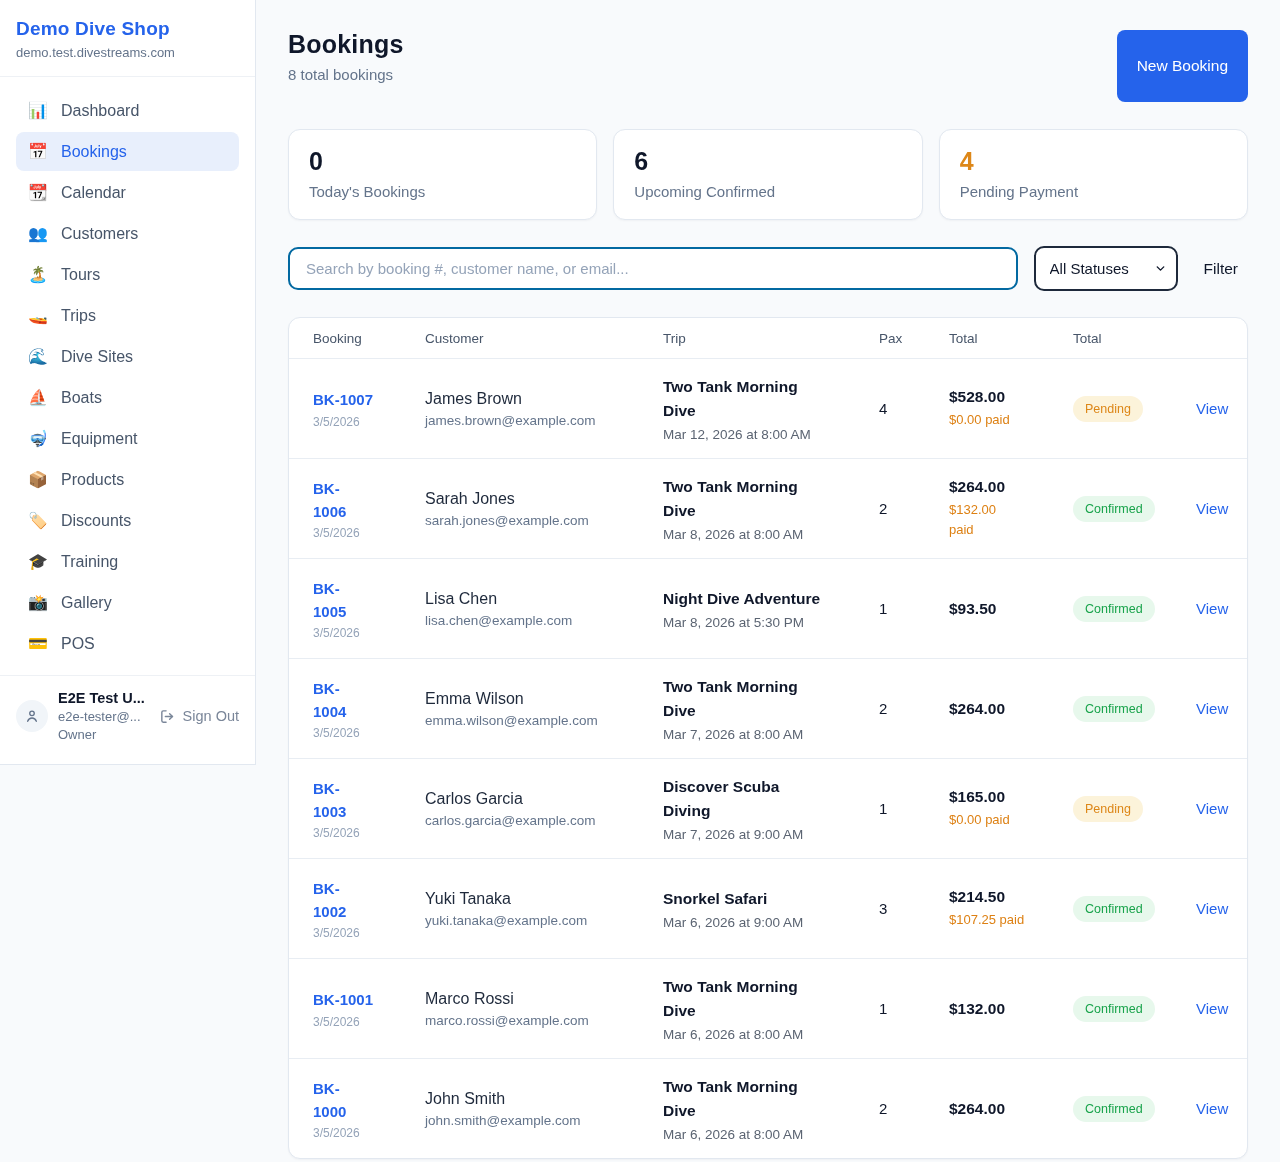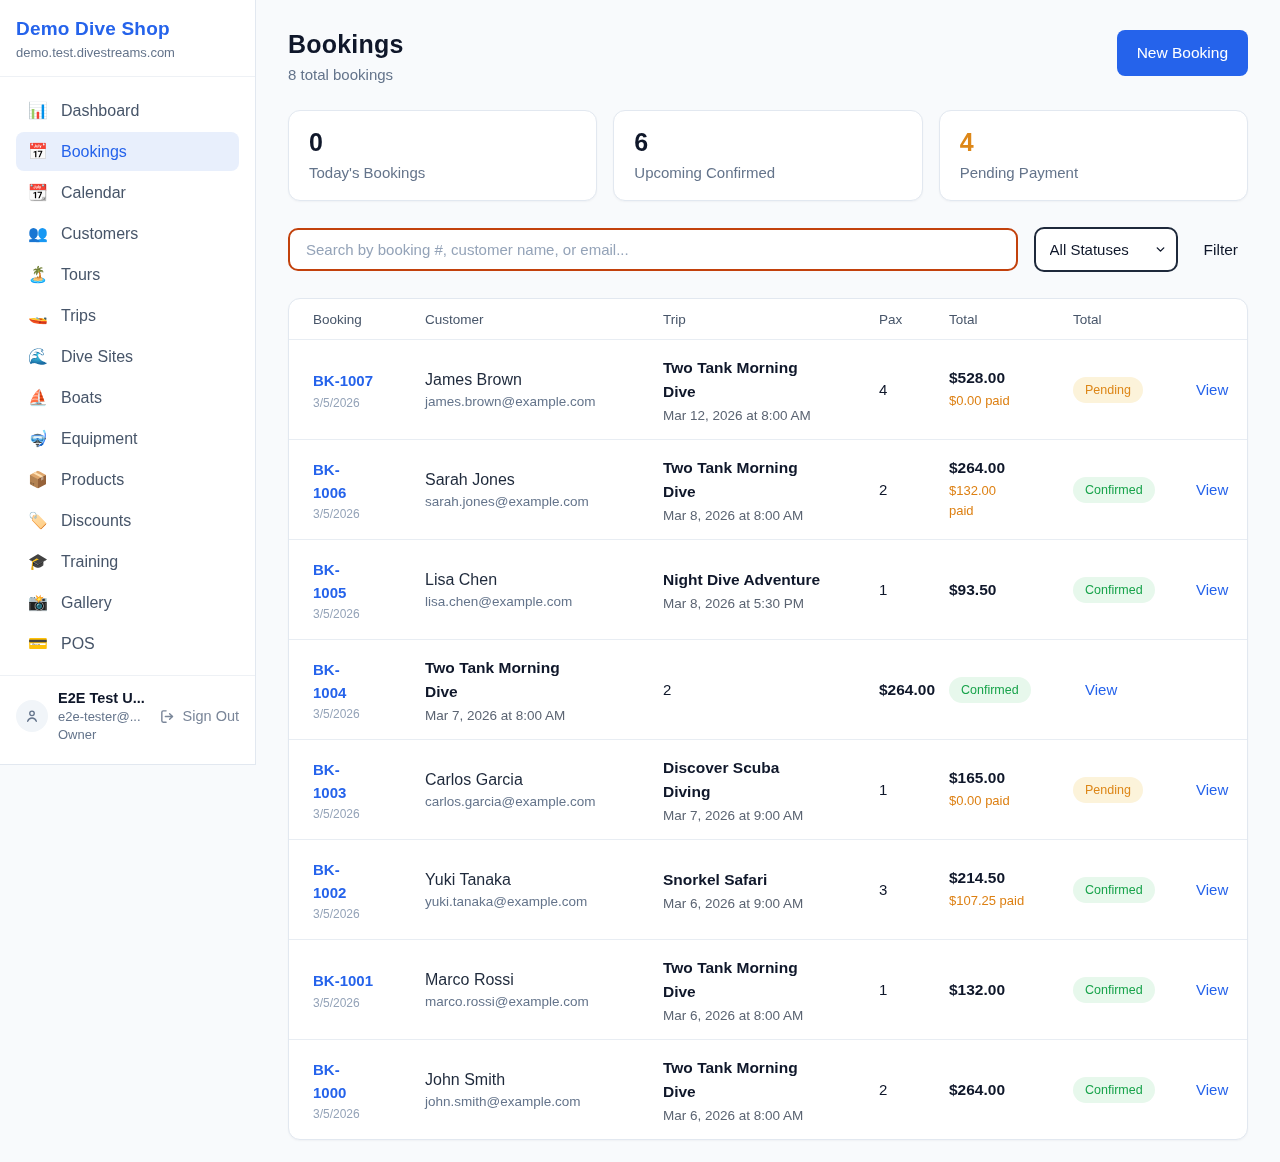--- a/index.html
+++ b/index.html
@@ -46,36 +46,36 @@
     font-family:inherit;
   }
 
   
   .main { flex:1; padding:30px 32px 32px 32px; min-width:0; }
   .page-head { display:flex; justify-content:space-between; align-items:flex-start; }
   .page-title { font-size:25px; font-weight:bold; color:#0f172a; letter-spacing:.2px; }
   .page-sub { font-size:15px; color:#64748b; margin-top:7px; }
   .btn-primary {
     background:#2563eb; color:#fff; font-size:15.5px; font-weight:500;
-    border:none; border-radius:8px; padding:14px 20px; cursor:pointer;
+    border:none; border-radius:8px; padding:27px 20px; cursor:pointer;
     font-family:inherit;
   }
 
   .stats { display:flex; gap:16px; margin-top:27px; }
   .stat-card {
     flex:1; background:#fff; border:1px solid #e2e8f0; border-radius:12px;
     padding:17px 20px 19px 20px; box-shadow:0 1px 2px rgba(15,23,42,.04);
   }
   .stat-value { font-size:25px; font-weight:bold; color:#0f172a; }
   .stat-value.orange { color:#dd8718; }
   .stat-label { font-size:15px; color:#64748b; margin-top:7px; }
 
   .filters { display:flex; align-items:center; gap:16px; margin-top:26px; }
   .search-input {
-    flex:1; height:43px; background:#fff; border:2px solid #c2410c; border-radius:10px;
+    flex:1; height:43px; background:#fff; border:2px solid #0369a1; border-radius:10px;
     padding:0 16px; font-size:15px; color:#0f172a; font-family:inherit; outline:none;
   }
   .search-input::placeholder { color:#94a3b8; }
   .select-wrap { position:relative; }
   .status-select {
     height:45px; width:144px; background:#fff; border:2px solid #1e293b; border-radius:10px;
     padding:0 30px 0 14px; font-size:15px; font-weight:500; color:#0f172a;
     appearance:none; -webkit-appearance:none; font-family:inherit; cursor:pointer; outline:none;
   }
   .select-chevron { position:absolute; right:11px; top:16px; pointer-events:none; }
@@ -358,20 +358,24 @@
     </div>
   </div>
 
   <div class="trow tbody-row">
     <div class="cell">
       <a class="bk-link">BK-
 1004</a>
       <div class="bk-date">3/5/2026</div>
     </div>
     <div class="cell">
+      <div class="cust-name">Emma Wilson</div>
+      <div class="cust-email">emma.wilson@example.com</div>
+    </div>
+    <div class="cell">
       <div class="trip-name">Two Tank Morning
 Dive</div>
       <div class="trip-date">Mar 7, 2026 at 8:00 AM</div>
     </div>
     <div class="cell pax">2</div>
     <div class="cell">
       <div class="total">$264.00</div>
 
     </div>
     <div class="status-cell">

